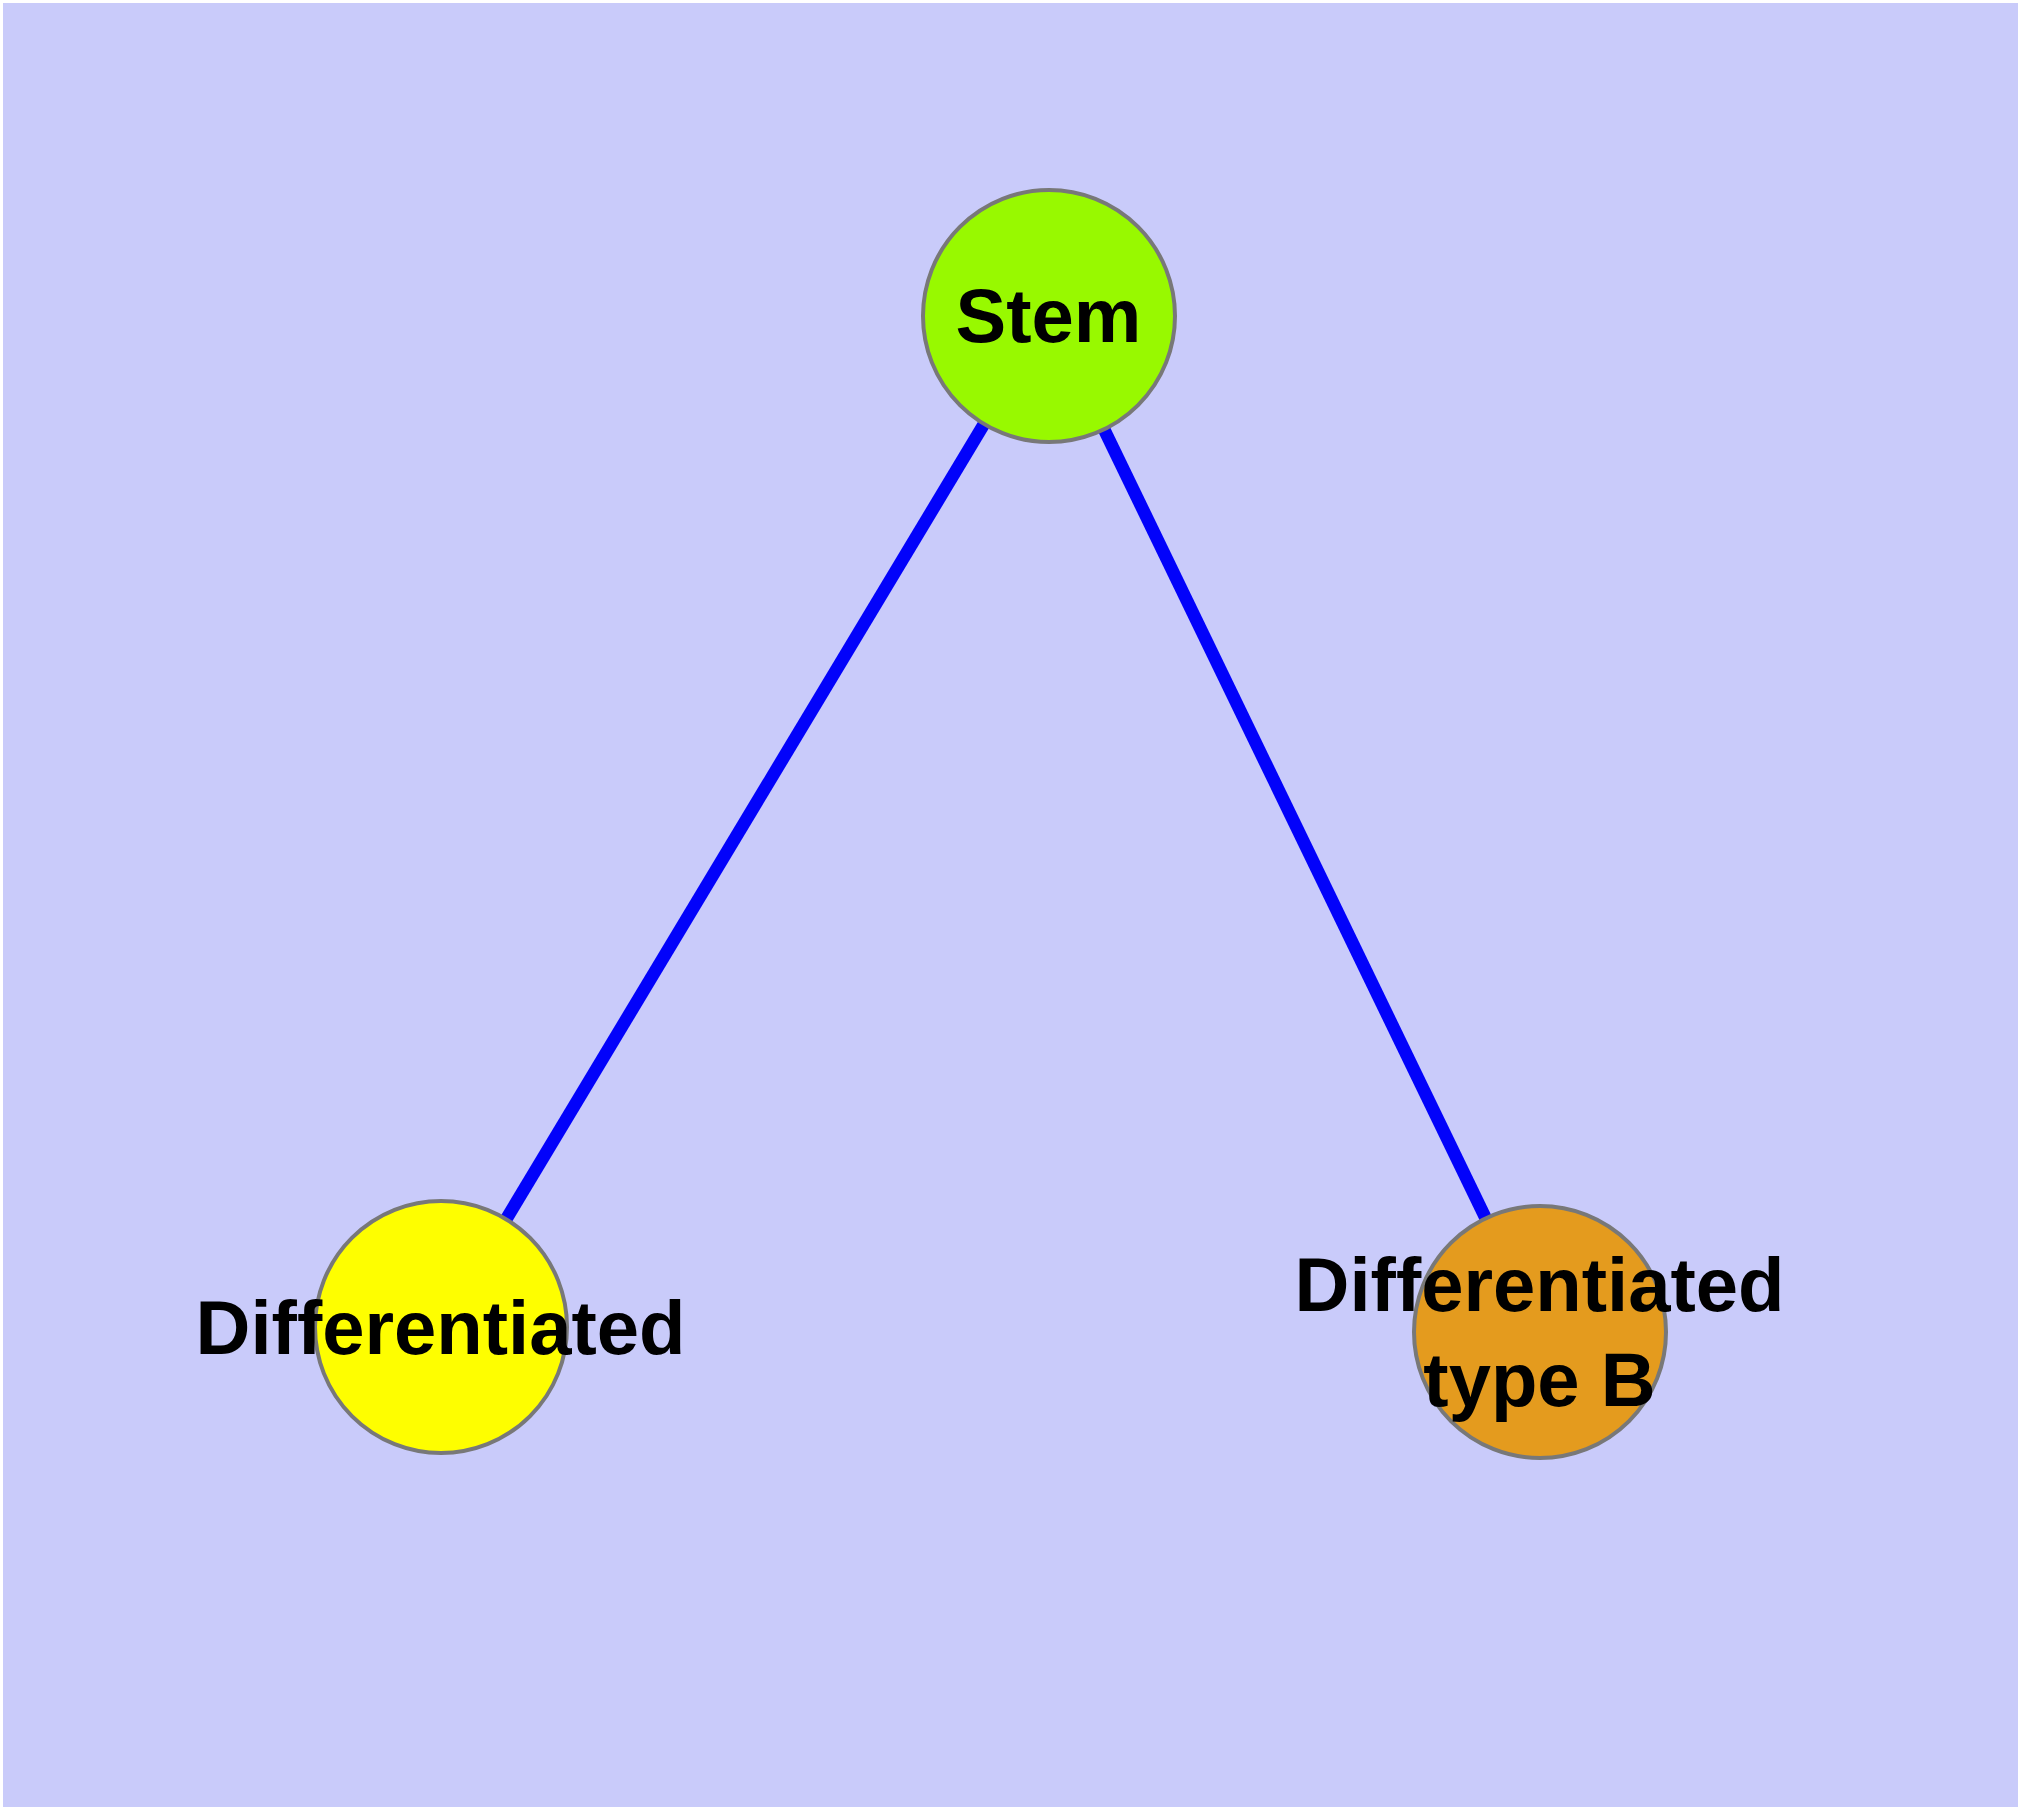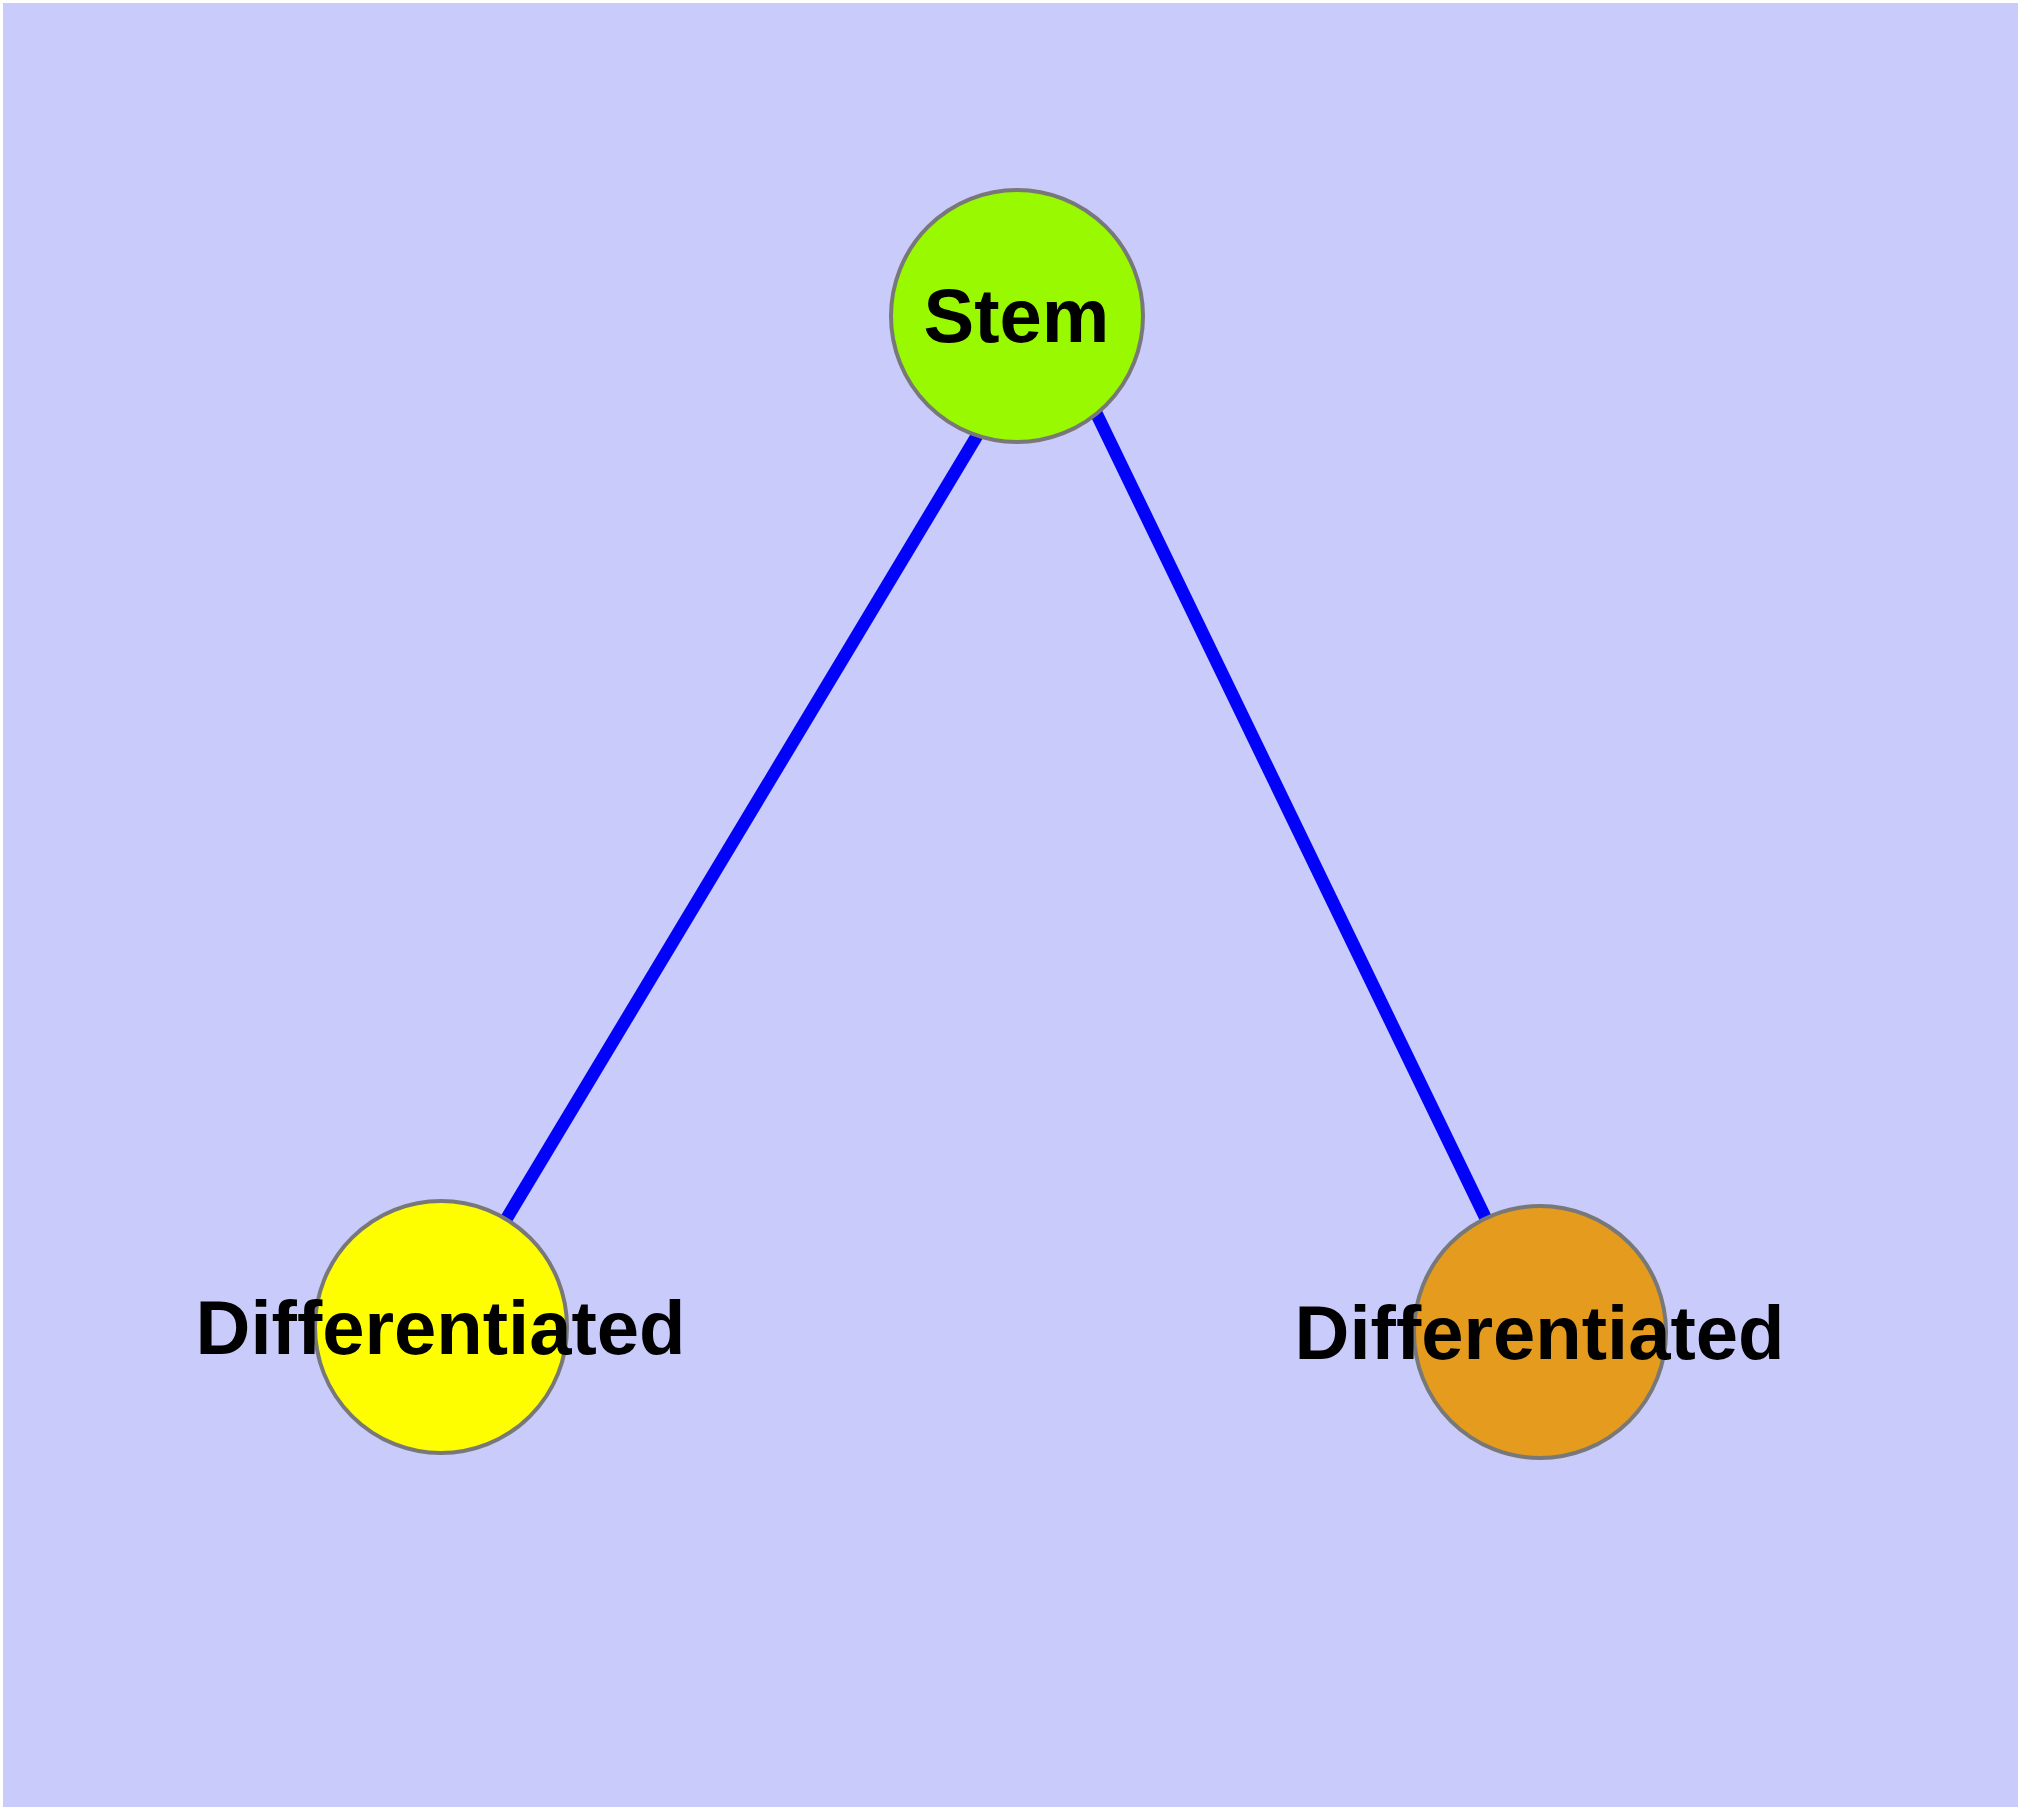--- a/index.html
+++ b/index.html
@@ -34,21 +34,21 @@
     position: absolute;
     width: 256px;
     height: 256px;
     border-radius: 50%;
     border: 4.2px solid #787878;
     box-sizing: border-box;
     display: flex;
     align-items: center;
     justify-content: center;
   }
-  .node-stem  { left: 886px; top: 185px;  }
+  .node-stem  { left: 918px; top: 185px;  }
   .node-a     { left: 310px;  top: 1196px; }
   .node-b     { left: 1409px; top: 1201px; }
   .node-label, .floating-label {
     color: #000000;
     font-weight: bold;
     font-size: 76px;
     line-height: 95px;
     text-align: center;
     white-space: nowrap;
   }
@@ -77,17 +77,18 @@
     <div class="node node-a" style="background-color: rgb(254, 254, 0); border-color: rgb(120, 120, 120);"></div>
 
     <div class="node node-b" style="background-color: rgb(228, 155, 30); border-color: rgb(120, 120, 120);"></div>
 
     <div class="floating-label label-a" style="color: rgb(0, 0, 0);">
       <div>Differentiated</div>
     </div>
 
     <div class="floating-label label-b" style="color: rgb(0, 0, 0);">
       <div>Differentiated</div>
+      <div>type B</div>
     </div>
 
   </div>
 </div>
 
 
 </body></html>

